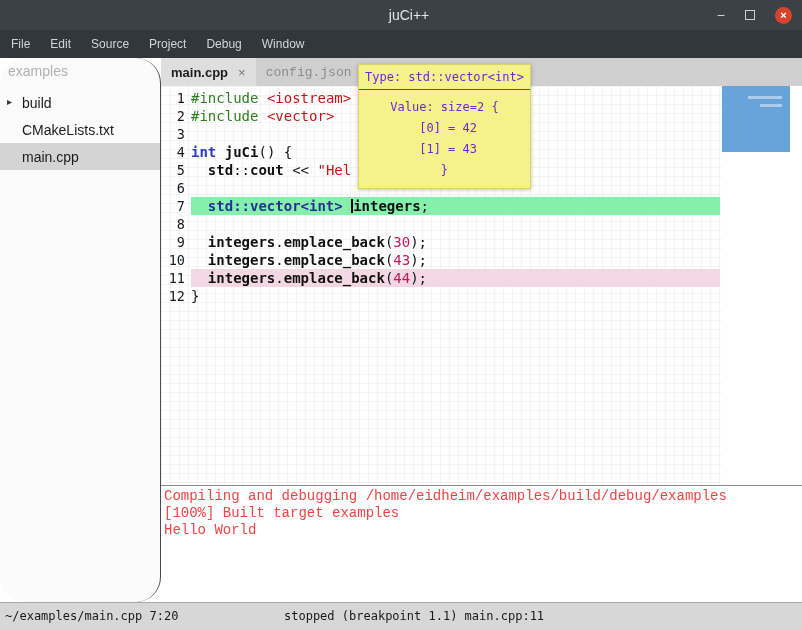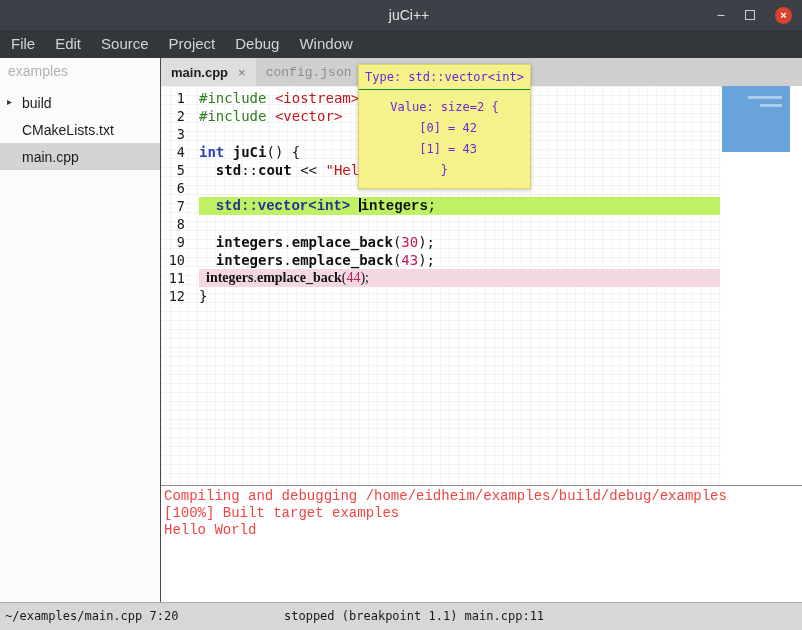--- a/index.html
+++ b/index.html
@@ -11,25 +11,25 @@
   .title{position:absolute;left:16px;right:0;top:0;line-height:30px;text-align:center;
          color:#e3e5e7;font-size:14px;}
   .controls{position:absolute;right:10px;top:0;height:30px;display:flex;align-items:center;gap:20px;}
   .ctrl{color:#d5d8da;font-size:14px;line-height:16px;text-align:center;}
   .restore-box{display:inline-block;width:8px;height:8px;border:1.5px solid #cdd0d2;}
   .ctrl.close{width:17px;height:17px;border-radius:50%;background:#d9432e;color:#fff;
               font-size:11px;line-height:17px;font-weight:bold;}
 
   
   .menubar{flex:0 0 28px;background:#32373c;display:flex;align-items:center;padding-left:1px;}
-  .menu-item{color:#d2d5d8;font-size:15px;padding:0 10px;line-height:28px;}
+  .menu-item{color:#d2d5d8;font-size:12px;padding:0 10px;line-height:28px;}
 
   
   .main{flex:1;display:flex;min-height:0;}
-  .sidebar{width:161px;flex:0 0 161px;border-right:1px solid #4a4a4a;background:#fbfbfb;box-sizing:border-box;}
+  .sidebar{width:161px;flex:0 0 161px;border-right:1px solid #4a4a4a;background:#fbfbfb;box-sizing:border-box;border-radius:25px;}
   .sidebar-header{color:#b2b2b2;font-size:14px;padding:5px 8px;height:21px;}
   .tree-item{height:27px;display:flex;align-items:center;font-size:14px;color:#1b1b1b;
              position:relative;padding-left:22px;}
   .tree-item.selected{background:#d4d4d4;}
   .expander{position:absolute;left:7px;top:7px;font-size:10px;color:#333;}
 
   .content{flex:1;display:flex;flex-direction:column;min-width:0;}
 
   
   .tabbar{flex:0 0 28px;background:#cfcfcf;display:flex;}
@@ -41,23 +41,23 @@
   
   .editor{flex:1;position:relative;background:#fff;font-family:"DejaVu Sans Mono",monospace;
           font-size:14px;overflow:hidden;}
   .grid{position:absolute;left:0;top:0;bottom:0;right:80px;
         background-image:linear-gradient(to right, rgba(60,70,90,0.055) 1px, transparent 1px),
                          linear-gradient(to bottom, rgba(60,70,90,0.055) 1px, transparent 1px);
         background-size:9px 9px;}
   .gutter{position:absolute;left:0;top:3px;width:24px;text-align:right;}
   .lnum{height:18px;line-height:18px;color:#16191c;font-size:13.5px;}
   .code{position:absolute;left:30px;top:3px;right:82px;}
-  .line{height:18px;line-height:18px;white-space:pre;margin-left:8px;}
-  .line.current{background:#bef264;font-family:Liberation Mono, monospace;}
-  .line.breakpoint{background:#f3d7e3;font-family:Liberation Serif, serif;}
+  .line{height:18px;line-height:18px;white-space:pre;}
+  .line.current{background:#86efac;}
+  .line.breakpoint{background:#f3d7e3;}
   .tok-pl{color:#121212;}
   .tok-prep{color:#2f7d20;}
   .tok-str{color:#c41414;}
   .tok-num{color:#c01a5a;}
   .tok-kw{color:#2b3bbf;font-weight:bold;}
   .tok-type{color:#27318f;font-weight:bold;}
   .tok-id{color:#101010;font-weight:bold;}
   .cursor{display:inline-block;width:0;border-left:2px solid #000;height:14px;vertical-align:-2px;}
   .scroll-preview{position:absolute;top:0;right:12px;width:68px;height:66px;background:#68a3da;}
   .scroll-preview i{position:absolute;background:rgba(255,255,255,0.45);height:3px;}

